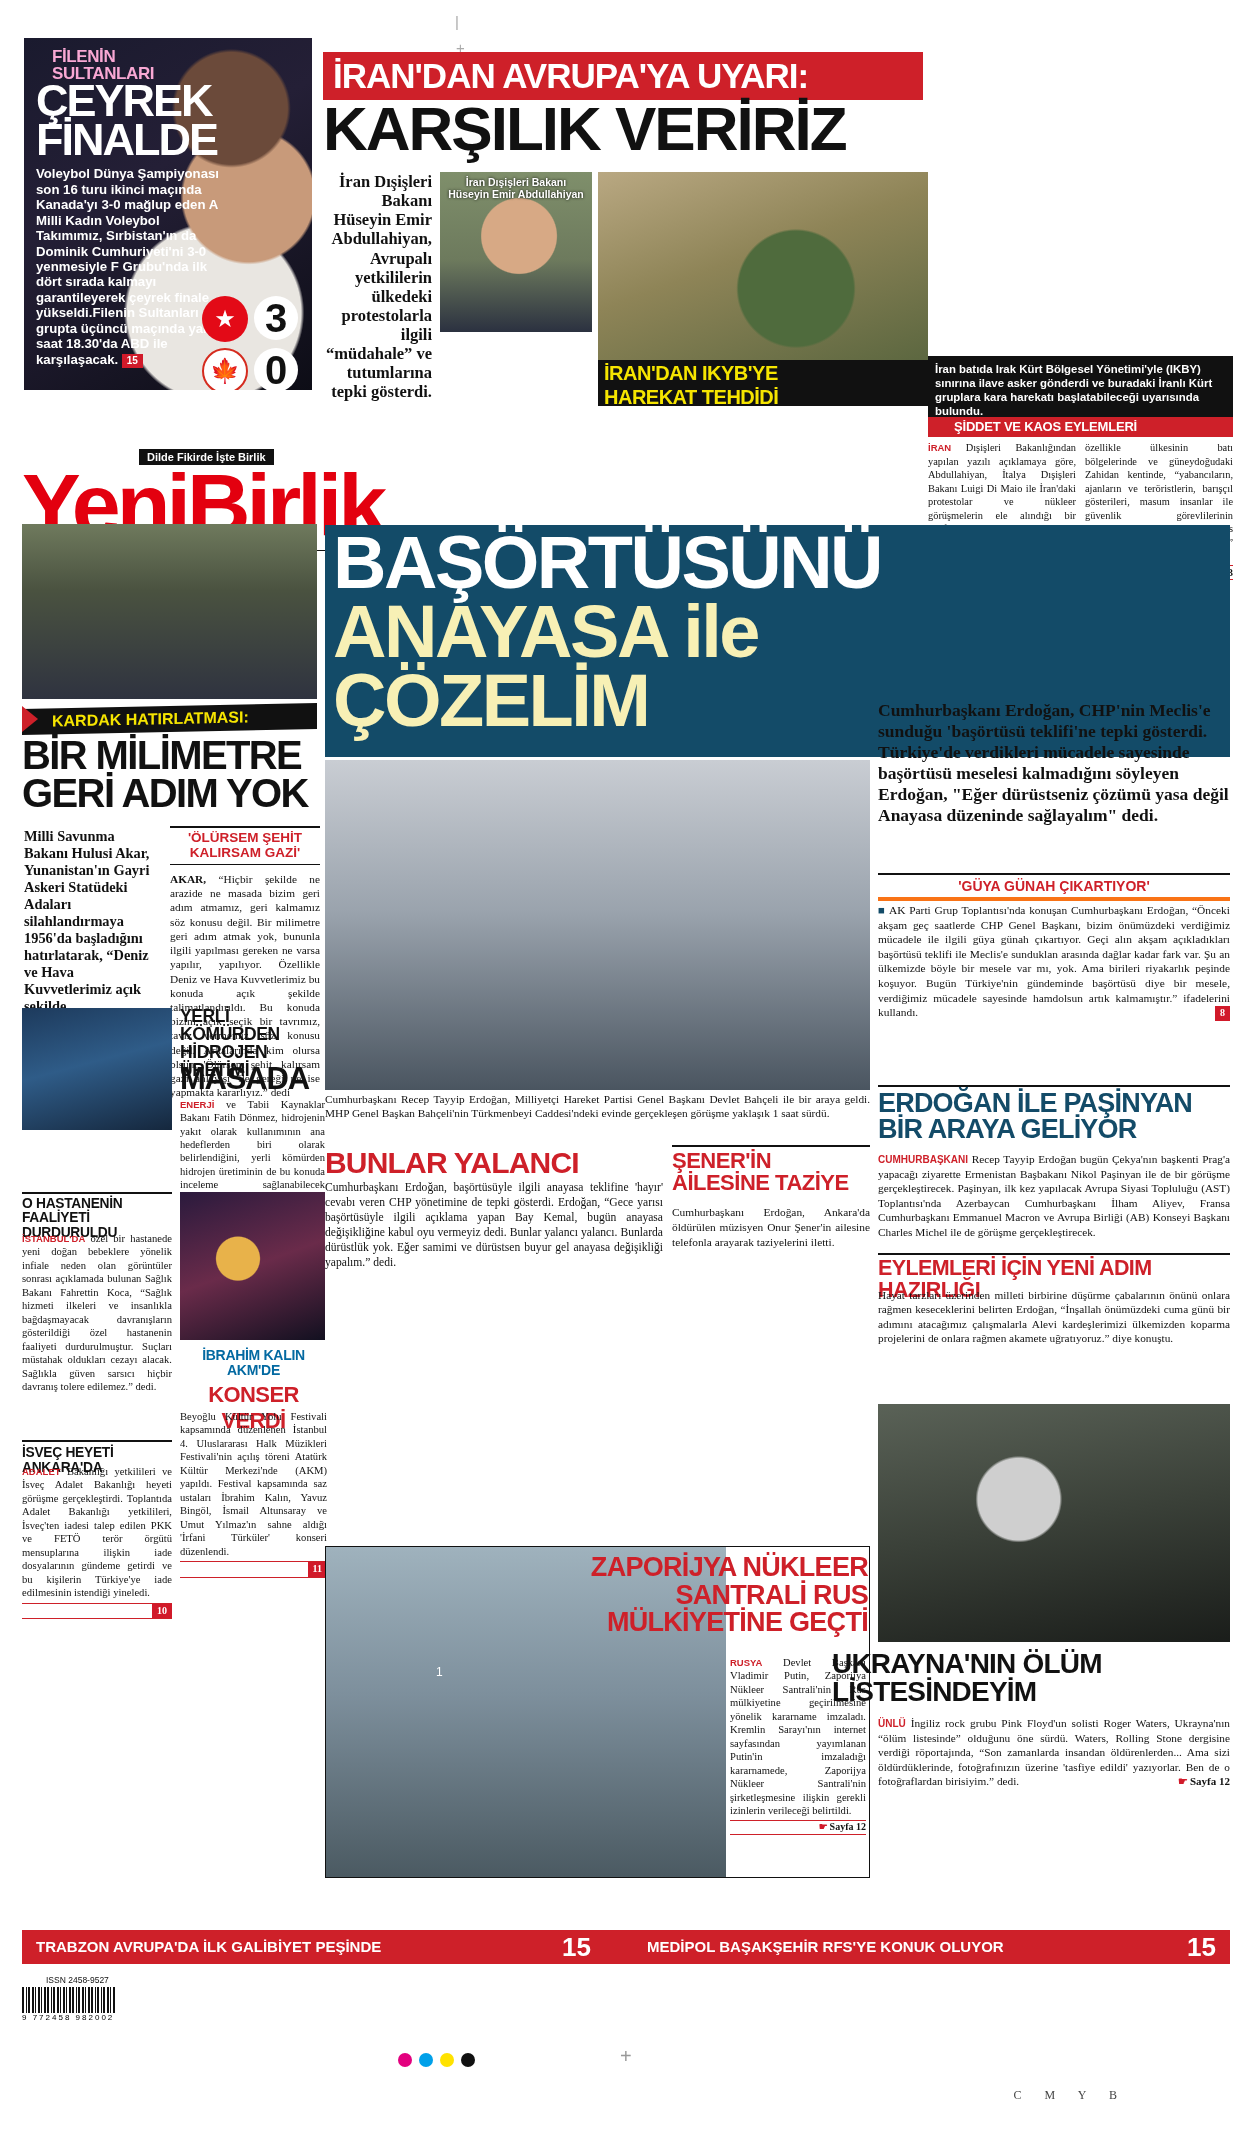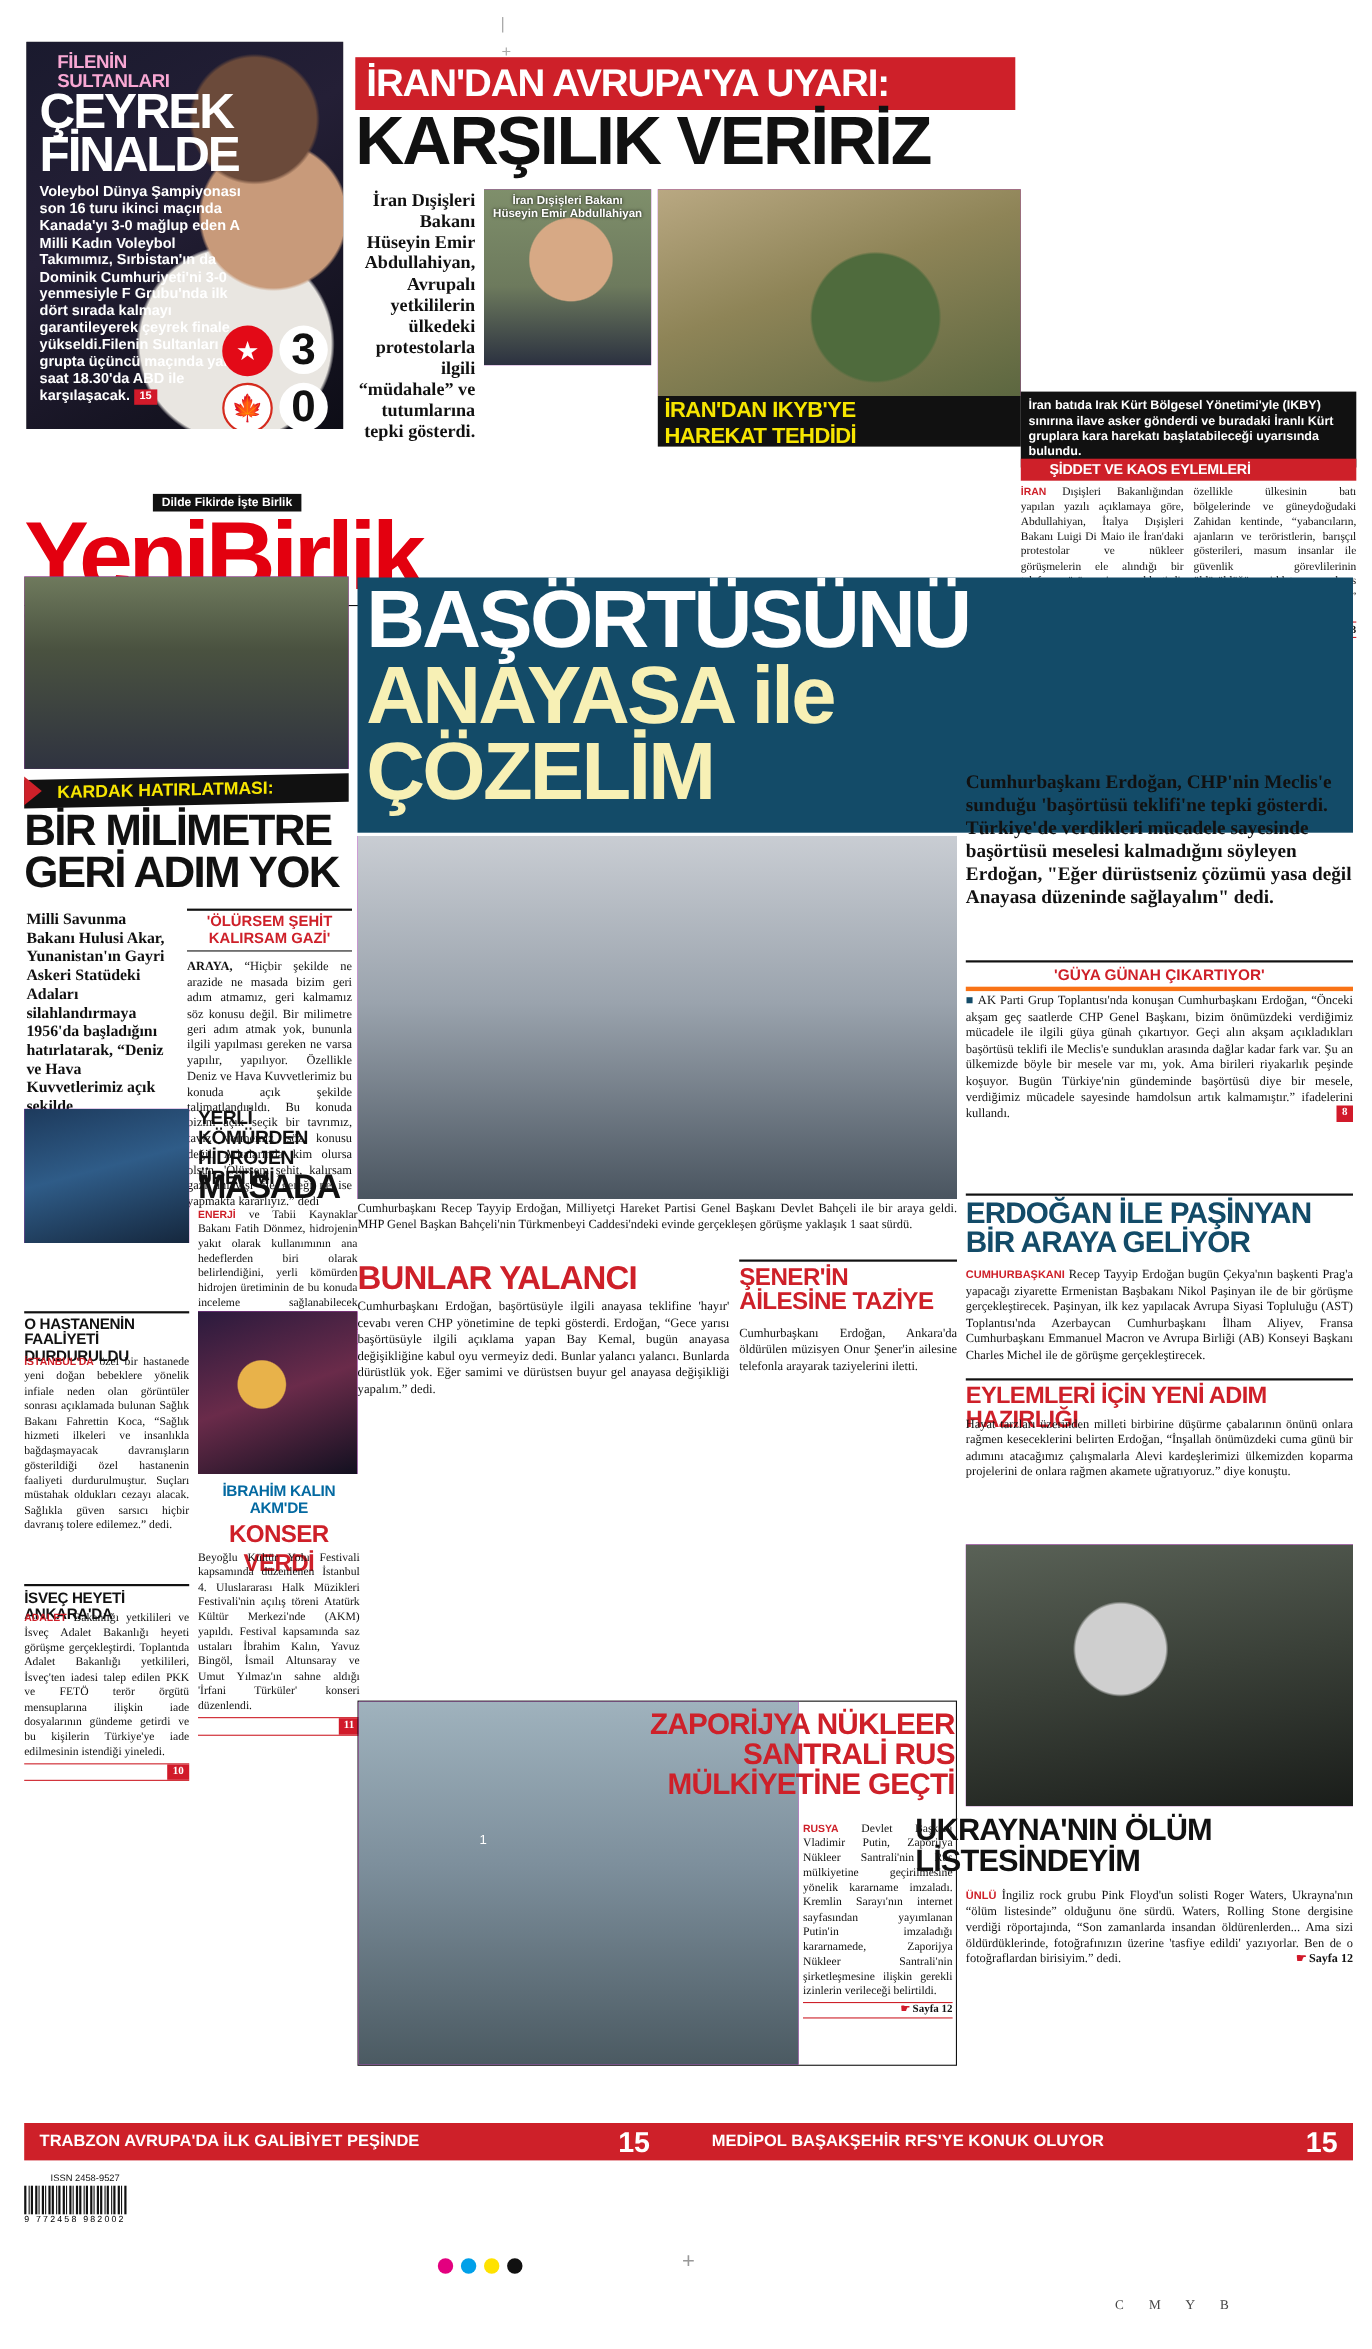--- a/index.html
+++ b/index.html
@@ -7,21 +7,21 @@
     width: 1247px; height: 2135px;
     background: #ffffff;
     font-family: "Liberation Sans", sans-serif;
     position: relative;
     overflow: hidden;
   }
   .page { position: relative; width: 1247px; height: 2135px; background:#fff; }
 
   
   .serif { font-family: "Liberation Serif", serif; }
-  .photo { background:#a21caf; position:relative; overflow:hidden; }
+  .photo { background:#ef4444; position:relative; overflow:hidden; }
   .cap-badge{
     display:inline-block; background:#d11a2a; color:#fff;
     font-weight:bold; padding:1px 5px; font-size:10px; vertical-align:middle;
   }
   .pg-ref{ white-space:nowrap; font-weight:bold; font-size:11px; }
   .pg-ref .hand{ color:#d11a2a; margin-right:2px; }
 
   
   .reg { position:absolute; color:#aaa; font-size:15px; line-height:1; }
 
@@ -360,21 +360,21 @@
   </div>
   <div class="k-lede">
     <span>Milli Savunma Bakanı Hulusi Akar, Yunanistan'ın Gayri Askeri Statüdeki Adaları silahlandırmaya 1956'da başladığını hatırlatarak, “Deniz ve Hava Kuvvetlerimiz açık şekilde talimatlandırıldı” diye konuştu.</span>
     <span class="pg-ref"><span class="hand">☛</span><span>Sayfa 9</span></span>
   </div>
   <div class="k-quotehead">
     <div>'ÖLÜRSEM ŞEHİT</div>
     <div>KALIRSAM GAZİ'</div>
   </div>
   <div class="k-quote">
-    <b>ARAYA,</b>
+    <b>AKAR,</b>
     <span>“Hiçbir şekilde ne arazide ne masada bizim geri adım atmamız, geri kalmamız söz konusu değil. Bir milimetre geri adım atmak yok, bununla ilgili yapılması gereken ne varsa yapılır, yapılıyor. Özellikle Deniz ve Hava Kuvvetlerimiz bu konuda açık şekilde talimatlandırıldı. Bu konuda bizim açık seçik bir tavrımız, taviz vermemiz söz konusu değil. Arkalarında kim olursa olsun, 'Ölürsem şehit, kalırsam gazi anlayışı' ile gereği ne ise yapmakta kararlıyız.” dedi</span>
   </div>
 
   <div class="main-hl">
     <div class="l1">BAŞÖRTÜSÜNÜ</div>
     <div class="l2">ANAYASA ile</div>
     <div class="l3">ÇÖZELİM</div>
   </div>
   <div class="main-lede">Cumhurbaşkanı Erdoğan, CHP'nin Meclis'e sunduğu 'başörtüsü teklifi'ne tepki gösterdi. Türkiye'de verdikleri mücadele sayesinde başörtüsü meselesi kalmadığını söyleyen Erdoğan, "Eğer dürüstseniz çözümü yasa değil Anayasa düzeninde sağlayalım" dedi.</div>
 

